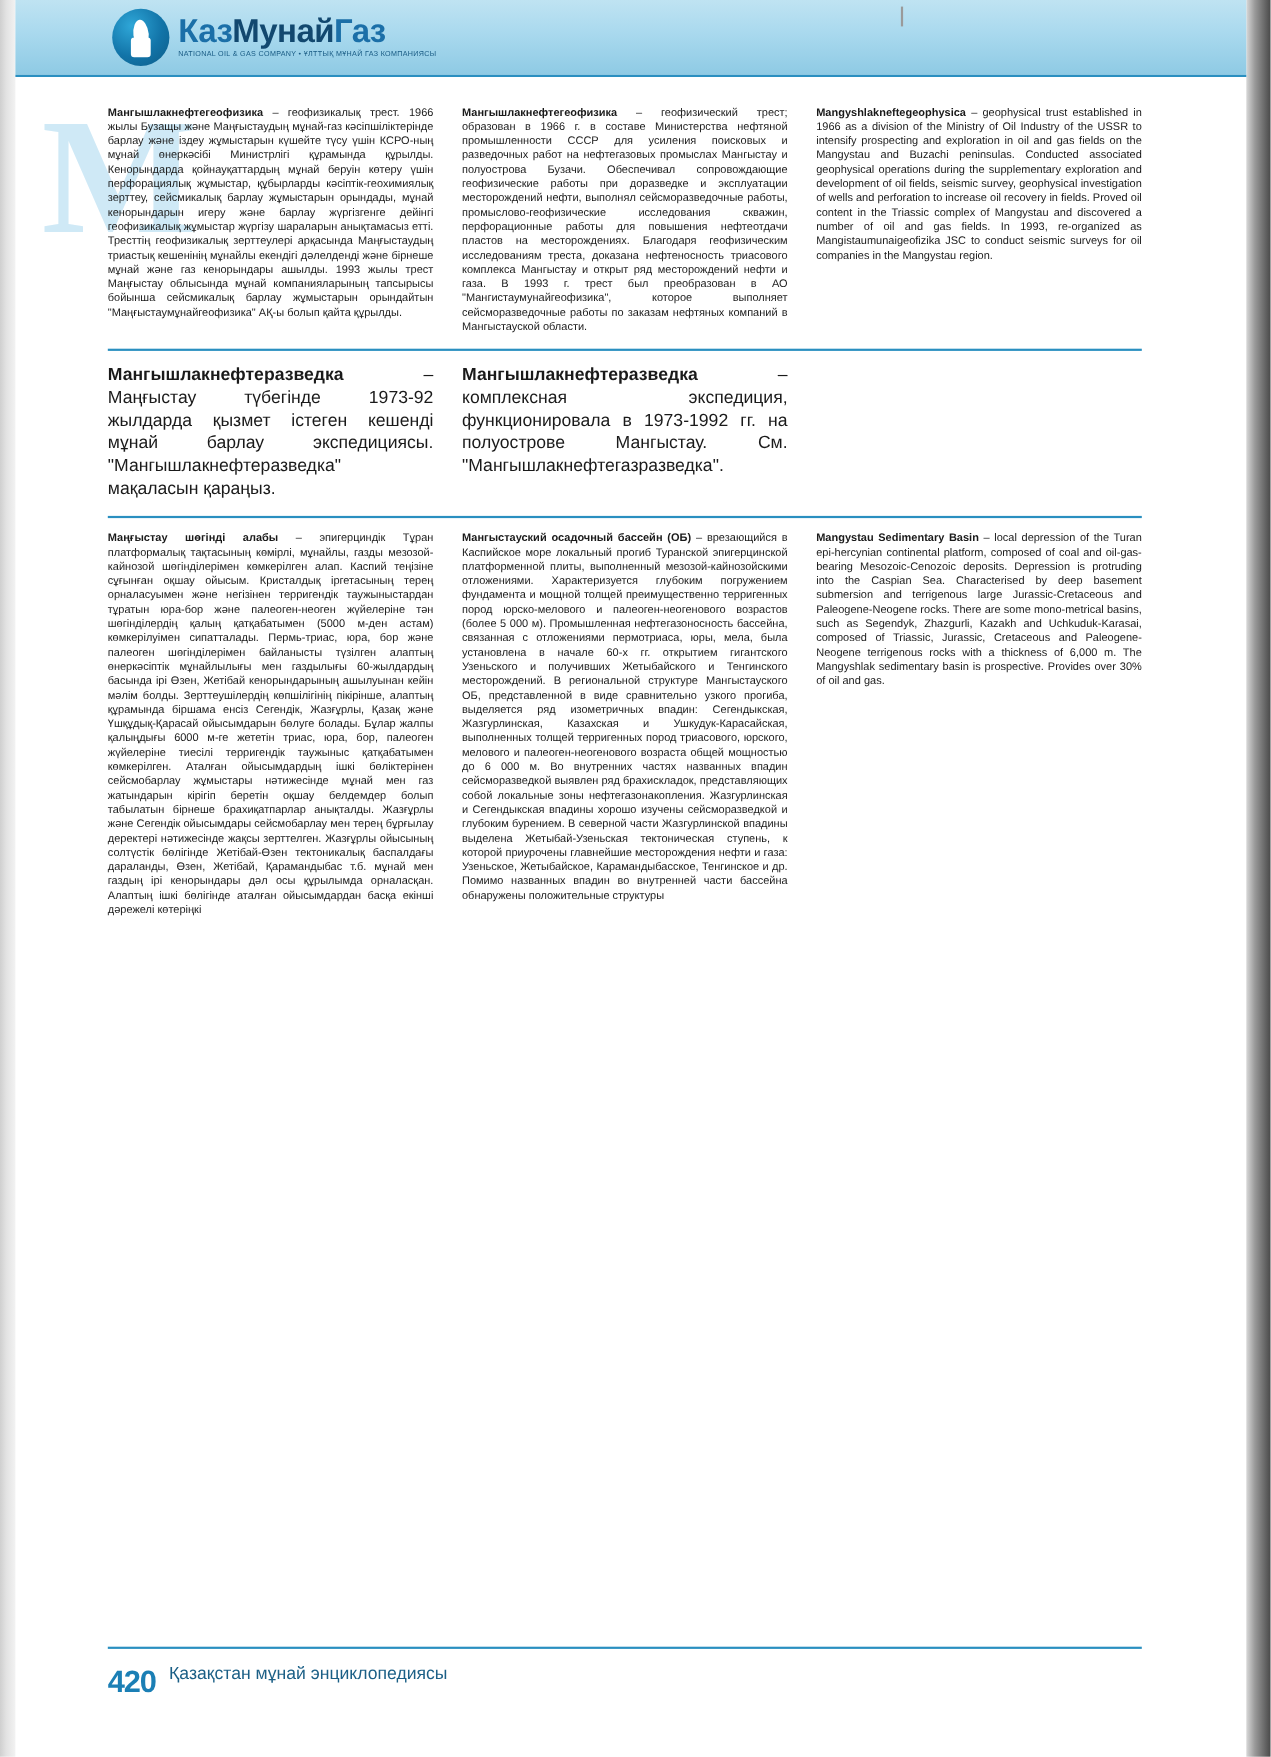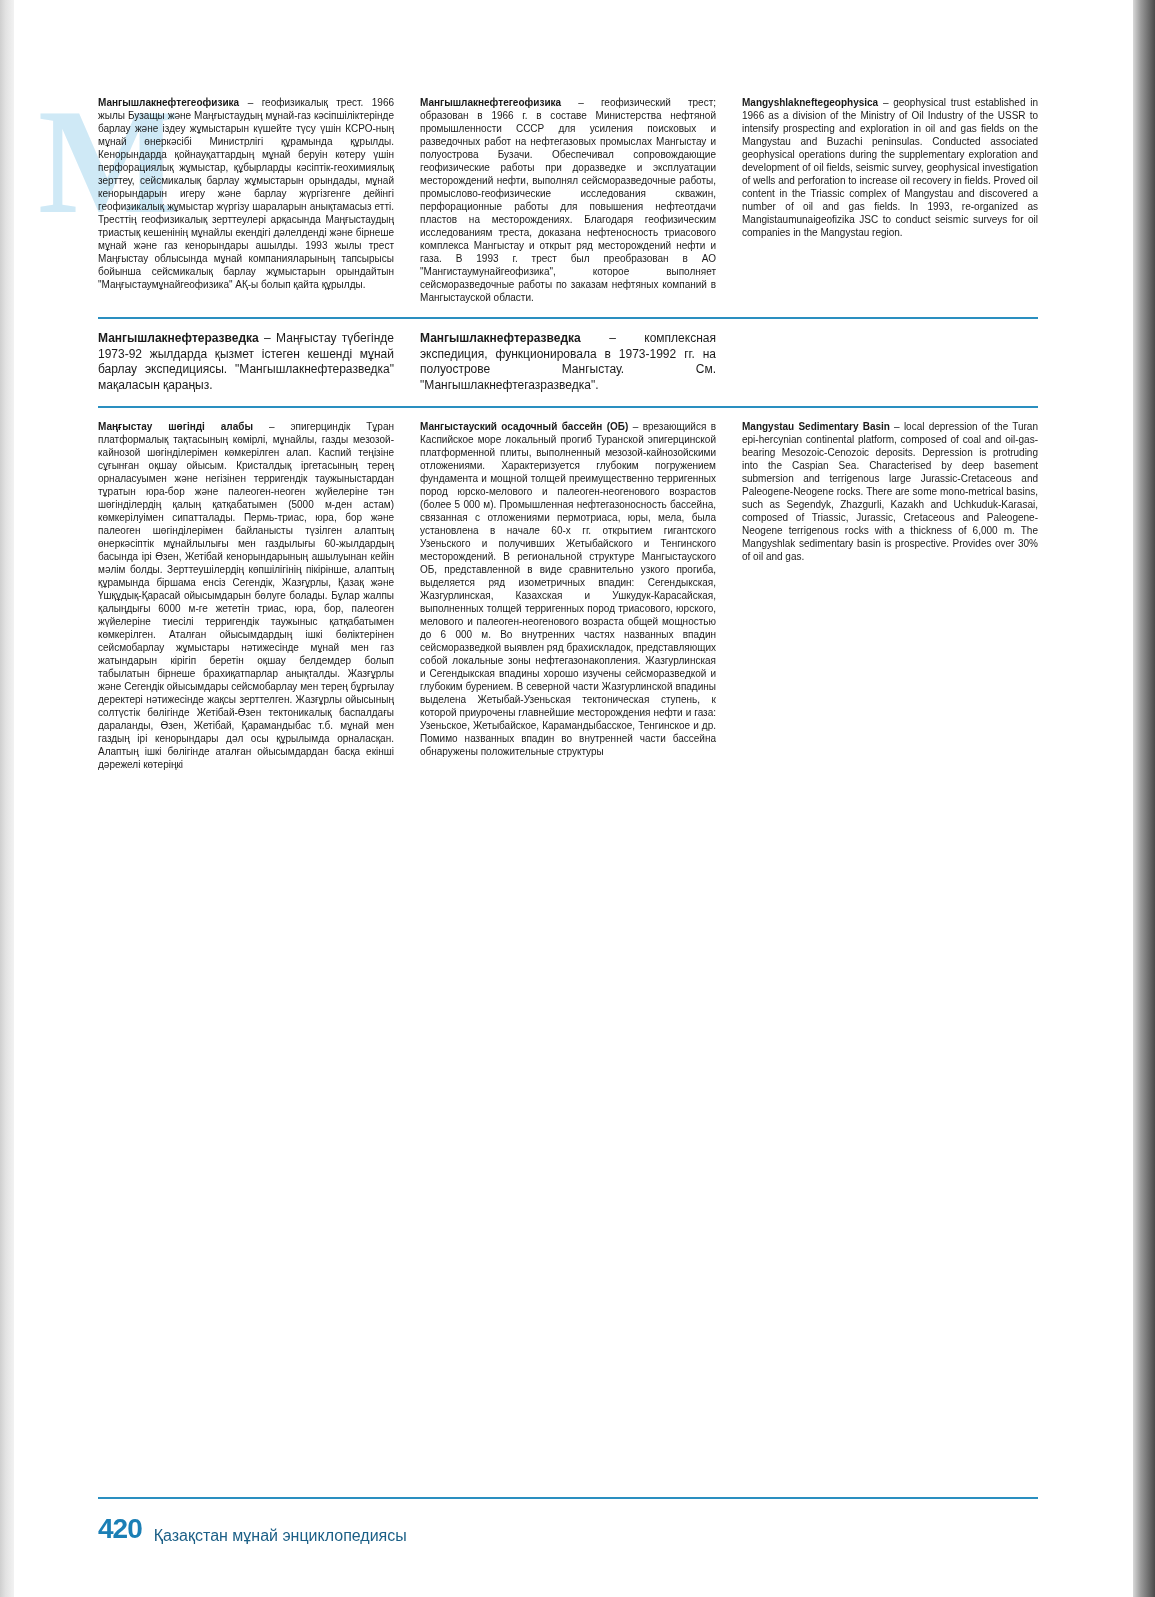--- a/index.html
+++ b/index.html
@@ -151,29 +151,29 @@
     text-justify: inter-word;
     hyphens: auto;
   }
   .col p { margin: 0; }
   .rule {
     height: 2px;
     background: #2a8fc0;
     margin: 13px 0 12px 0;
   }
 
-  .entry-2 .col { font-size: 12px; }
+  .entry-2 .col { font-size: 16px; }
 
   
   .footer {
     position: absolute;
     left: 98px;
     bottom: 52px;
     display: flex;
-    align-items: flex-end;
+    align-items: flex-start;
     gap: 12px;
   }
   .footer-line {
     position: absolute;
     left: 98px;
     bottom: 98px;
     width: 940px;
     height: 2px;
     background: #2a8fc0;
   }
@@ -189,20 +189,30 @@
   }
 </style>
 </head>
 <body>
 
 <div class="page">
 
   <div class="left-strip"></div>
   <div class="right-strip"></div>
 
+  <div class="header-band">
+    <div class="header-tick"></div>
+    <div class="logo-wrap">
+      <div class="logo-mark"></div>
+      <div class="logo-text">
+        <div class="logo-title"><span class="kaz">Каз</span><span class="munai">Мунай</span><span class="gaz">Газ</span></div>
+        <div class="logo-sub">NATIONAL OIL &amp; GAS COMPANY  •  ҰЛТТЫҚ МҰНАЙ ГАЗ КОМПАНИЯСЫ</div>
+      </div>
+    </div>
+  </div>
 
   <div class="watermark">М</div>
 
   <div class="content">
 
     <div class="entry entry-1">
       <div class="col">
         <p><span style="font-weight: bold;">Мангышлакнефтегеофизика </span>– геофизикалық трест. 1966 жылы Бузащы және Маңғыстаудың мұнай-газ кәсіпшіліктерінде барлау және іздеу жұмыстарын күшейте түсу үшін КСРО-ның мұнай өнеркәсібі Министрлігі құрамында құрылды. Кенорындарда қойнауқаттардың мұнай беруін көтеру үшін перфорациялық жұмыстар, құбырларды кәсіптік-геохимиялық зерттеу, сейсмикалық барлау жұмыстарын орындады, мұнай кенорындарын игеру және барлау жүргізгенге дейінгі геофизикалық жұмыстар жүргізу шараларын анықтамасыз етті. Тресттің геофизикалық зерттеулері арқасында Маңғыстаудың триастық кешенінің мұнайлы екендігі дәлелденді және бірнеше мұнай және газ кенорындары ашылды. 1993 жылы трест Маңғыстау облысында мұнай компанияларының тапсырысы бойынша сейсмикалық барлау жұмыстарын орындайтын "Маңғыстаумұнайгеофизика" АҚ-ы болып қайта құрылды.</p>
       </div>
       <div class="col">

